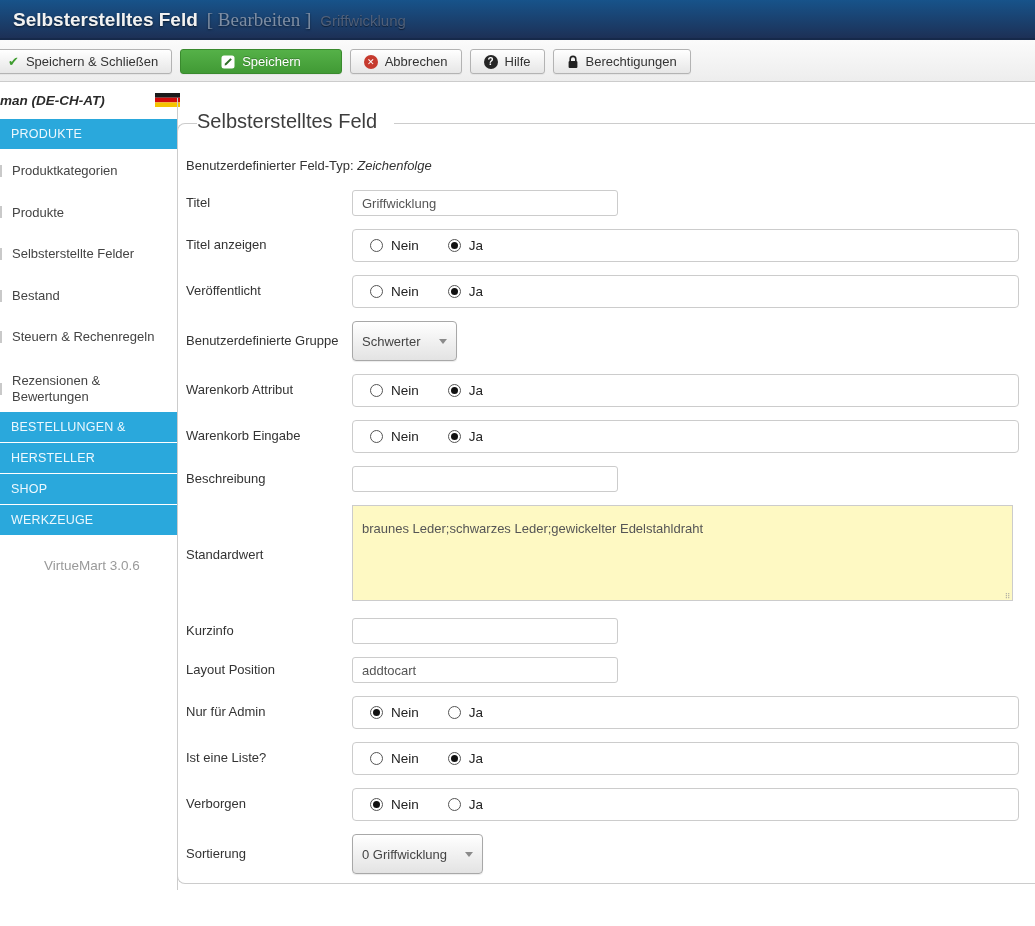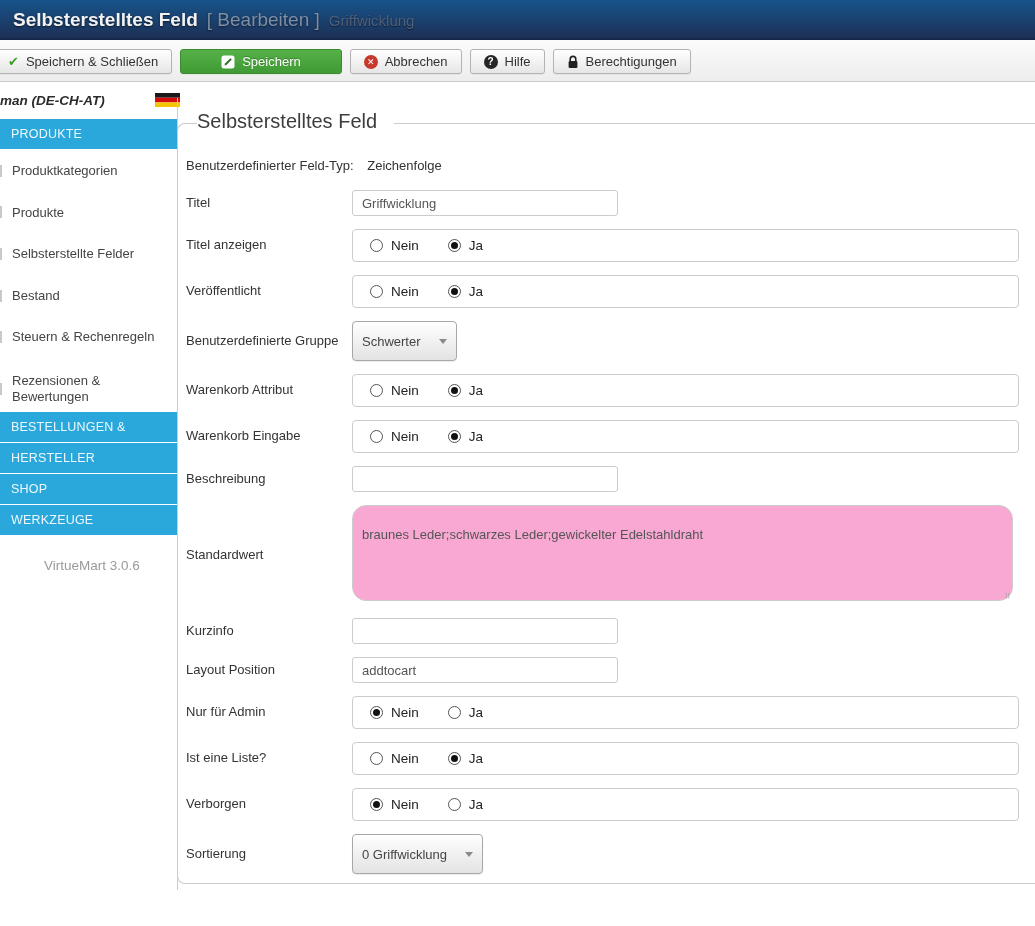--- a/index.html
+++ b/index.html
@@ -11,21 +11,21 @@
 
   
   .app-header {
     height:40px; width:100%;
     background:linear-gradient(180deg,#17538a 0%,#1b3b66 70%,#1d3056 100%);
     border-bottom:2px solid #16294a;
     display:flex; align-items:baseline; padding:9px 0 0 13px;
     white-space:nowrap; overflow:hidden;
   }
   .app-header .t-main { font-size:19px; font-weight:bold; color:#f2f2f2; text-shadow:0 1px 2px rgba(0,0,0,.6); }
-  .app-header .t-mode { font-size:19px; color:#7e8ea4; margin-left:9px; text-shadow:0 1px 2px rgba(0,0,0,.5); }
+  .app-header .t-mode { font-size:19px; color:#7e8ea4; margin-left:9px; text-shadow:0 1px 2px rgba(0,0,0,.5);font-family:Liberation Serif, serif; }
   .app-header .t-item { font-size:15px; color:#50607a; margin-left:9px; text-shadow:0 1px 1px rgba(0,0,0,.5); }
 
   
   .toolbar {
     height:42px; width:100%;
     background:linear-gradient(180deg,#fbfbfb 0%,#ededed 100%);
     border-bottom:1px solid #cccccc;
     padding:9px 0 0 0; display:flex; align-items:flex-start;
   }
   .tb-btn {
@@ -82,21 +82,21 @@
     position:relative; margin-top:39px;
     border-top:1px solid #ccc; border-bottom:1px solid #ccc; border-left:1px solid #ccc;
     border-top-left-radius:8px; border-bottom-left-radius:8px;
     padding:34px 0 9px 8px;
   }
   .panel-heading {
     position:absolute; top:-15px; left:19px; background:#fff;
     font-size:20px; font-weight:400; color:#3d3d3d; padding:0 17px 2px 0; line-height:1.2;
   }
   .fieldtype-line { font-size:13px; color:#333; margin-bottom:17px; }
-  .fieldtype-line .ft-value { margin-left:10px; }
+  .fieldtype-line .ft-value { margin-left:0;font-style:italic; }
 
   .form-row { display:flex; align-items:center; margin-bottom:13px; }
   .form-label { width:166px; flex-shrink:0; font-size:13px; color:#333; padding-right:8px; line-height:1.25; }
   .controls { flex:1; min-width:0; }
 
   .text-input {
     width:266px; height:26px; border:1px solid #ccc; border-radius:3px;
     padding:0 9px; font-size:13px; color:#555; font-family:inherit; background:#fff;
   }
   .radio-box {
@@ -120,22 +120,22 @@
   }
   .select-value { font-size:13px; color:#444; }
   .caret {
     width:0; height:0; margin-left:18px;
     border-left:4px solid transparent; border-right:4px solid transparent;
     border-top:5px solid #8a8a8a;
   }
 
   .textarea-wrap { position:relative; width:661px; }
   .std-textarea {
-    width:661px; height:96px; border:1px solid #ccc; border-radius:14px;
-    padding:21px 9px; font-size:13px; color:#555; font-family:inherit; resize:none; background:#f9a8d4;
+    width:661px; height:96px; border:1px solid #ccc; border-radius:0;
+    padding:15px 9px; font-size:13px; color:#555; font-family:inherit; resize:none; background:#fef9c3;
     line-height:1.3;
   }
   .resize-grip { position:absolute; right:3px; bottom:5px; font-size:8px; color:#999; line-height:1; }
 </style>
 </head>
 <body>
 
 <div class="app-header">
   <span class="t-main">Selbsterstelltes Feld</span>
   <span class="t-mode">[ Bearbeiten ]</span>

